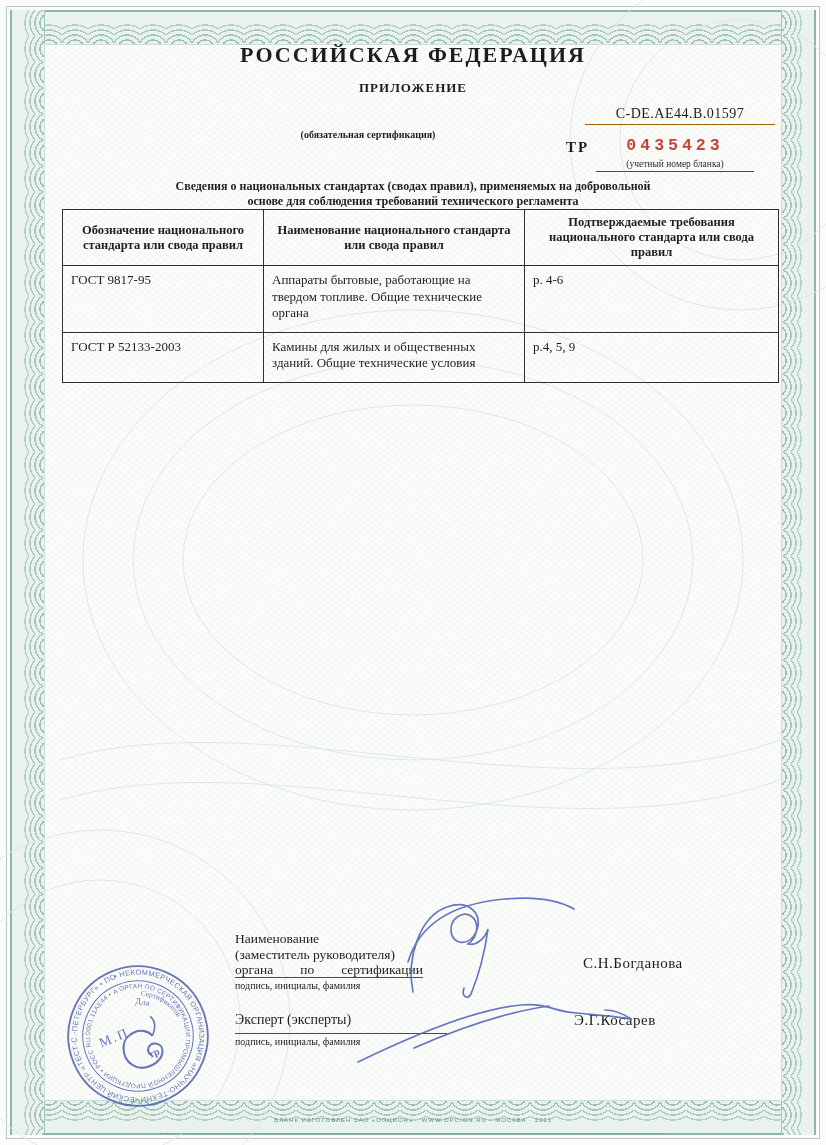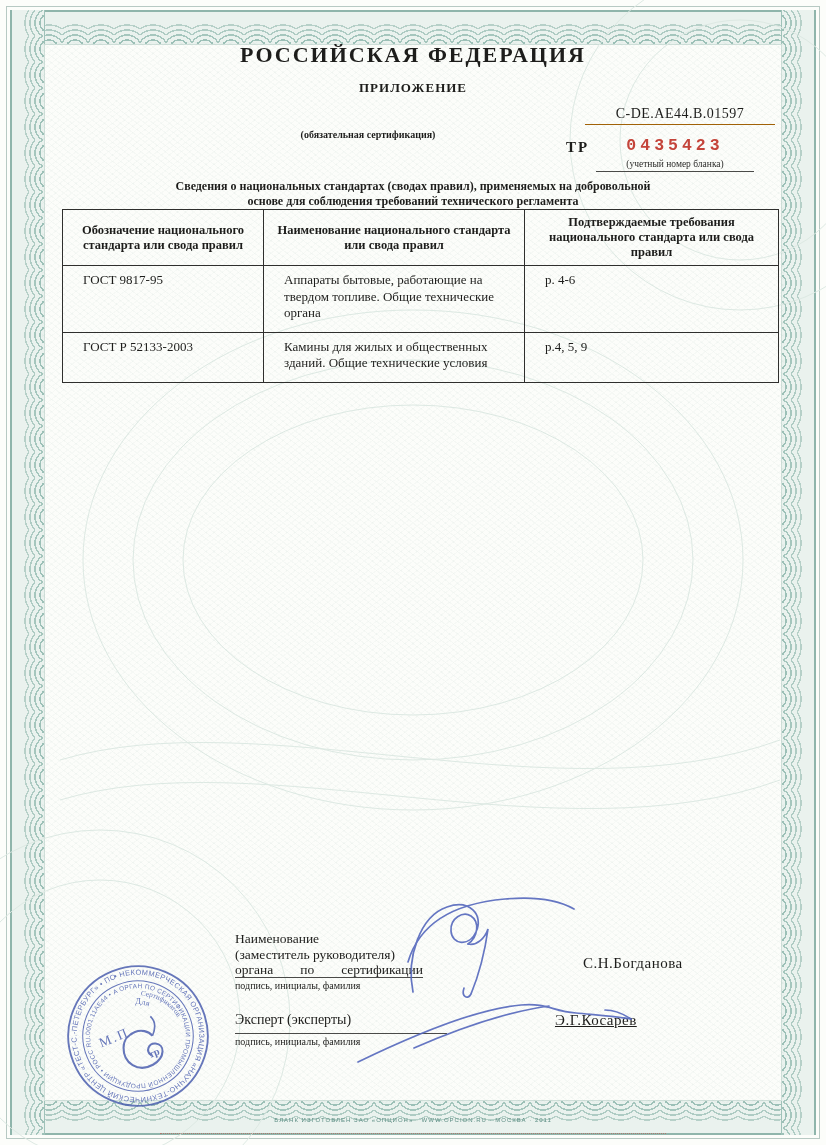--- a/index.html
+++ b/index.html
@@ -52,34 +52,34 @@
     font-family:"Liberation Mono","DejaVu Sans Mono",monospace; }
   .blank-caption { position:absolute; top:159px; left:596px; width:158px; text-align:center;
     font-size:9.5px; color:#2c2c2a; }
   .intro { position:absolute; top:179px; left:60px; width:706px; text-align:center;
     font-size:12px; font-weight:bold; line-height:14.5px; }
   table.standards { position:absolute; top:209px; left:62px; width:716px;
     border-collapse:collapse; table-layout:fixed; }
   table.standards th, table.standards td { border:1px solid #2f2f2d; }
   table.standards th { font-size:12.5px; font-weight:bold; text-align:center;
     padding:5px 8px; line-height:15px; vertical-align:middle; }
-  table.standards td { font-size:13px; padding:6px 8px 10px 20px; line-height:16.5px; vertical-align:top; text-align:left; }
+  table.standards td { font-size:13px; padding:6px 8px 10px 8px; line-height:16.5px; vertical-align:top; text-align:left; }
   .col1 { width:201px; } .col2 { width:261px; } .col3 { width:254px; }
 
   .sig-head-roles { position:absolute; top:931px; left:235px; width:190px;
     font-size:13.5px; line-height:15.5px; }
   .role-justify { display:block; width:188px; text-align:justify; text-align-last:justify; }
   .sig-head-line { position:absolute; top:977px; left:235px; width:188px; border-top:1px solid #4a4a48; }
   .sig-head-caption { position:absolute; top:980px; left:235px; font-size:10px; }
   .head-name { position:absolute; top:955px; left:583px; font-size:15px; letter-spacing:0.5px; }
   .expert-role { position:absolute; top:1012px; left:235px; width:212px; font-size:14px;
     padding-bottom:5px; }
   .expert-line { position:absolute; top:1033px; left:235px; width:212px; border-top:1px solid #4a4a48; }
   .expert-caption { position:absolute; top:1036px; left:235px; font-size:10px; }
-  .expert-name { position:absolute; top:1012px; left:555px; font-size:15px; letter-spacing:0.5px;text-decoration:underline; }
+  .expert-name { position:absolute; top:1012px; left:574px; font-size:15px; letter-spacing:0.5px; }
 
   .signatures { position:absolute; inset:0; z-index:4; pointer-events:none; }
   .stamp { position:absolute; top:958px; left:60px; width:156px; height:156px; z-index:3;
     transform:rotate(-22deg); opacity:0.85; }
   .stamp text { fill:#4d60b0; }
   .stamp .ring-text { font-size:7.1px; letter-spacing:0.35px; font-family:"Liberation Sans","DejaVu Sans",sans-serif; }
   .stamp .ring-text-inner { font-size:6.2px; letter-spacing:0.3px; font-family:"Liberation Sans","DejaVu Sans",sans-serif; }
 </style>
 </head>
 <body>

